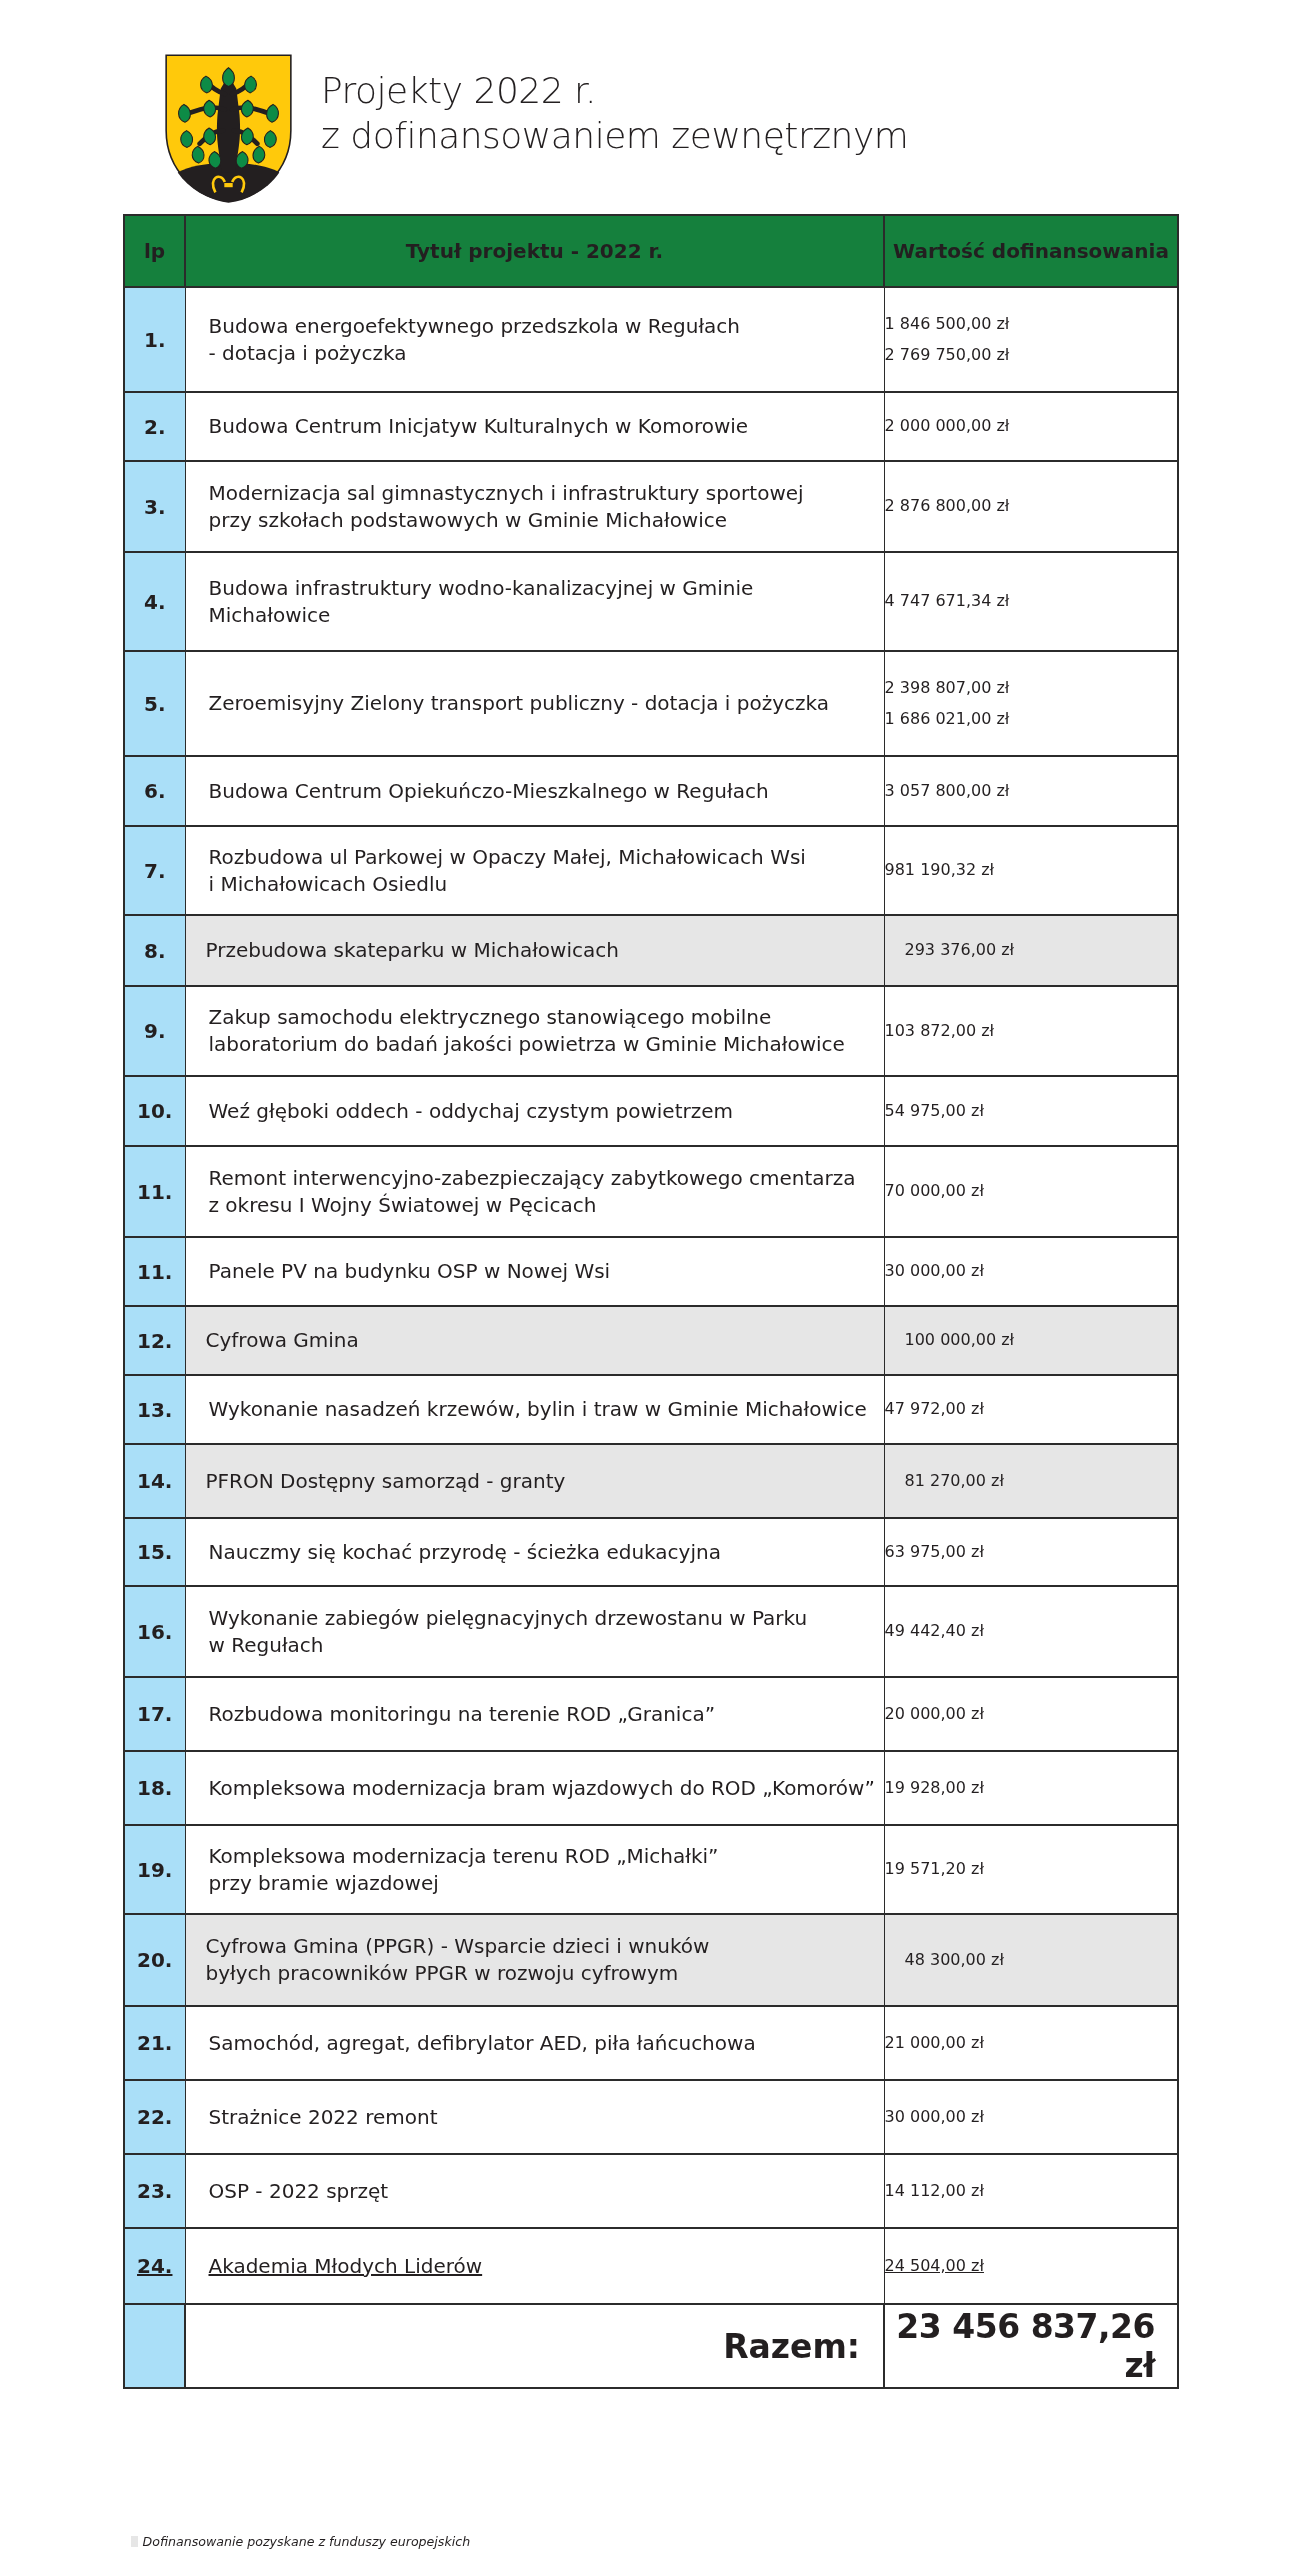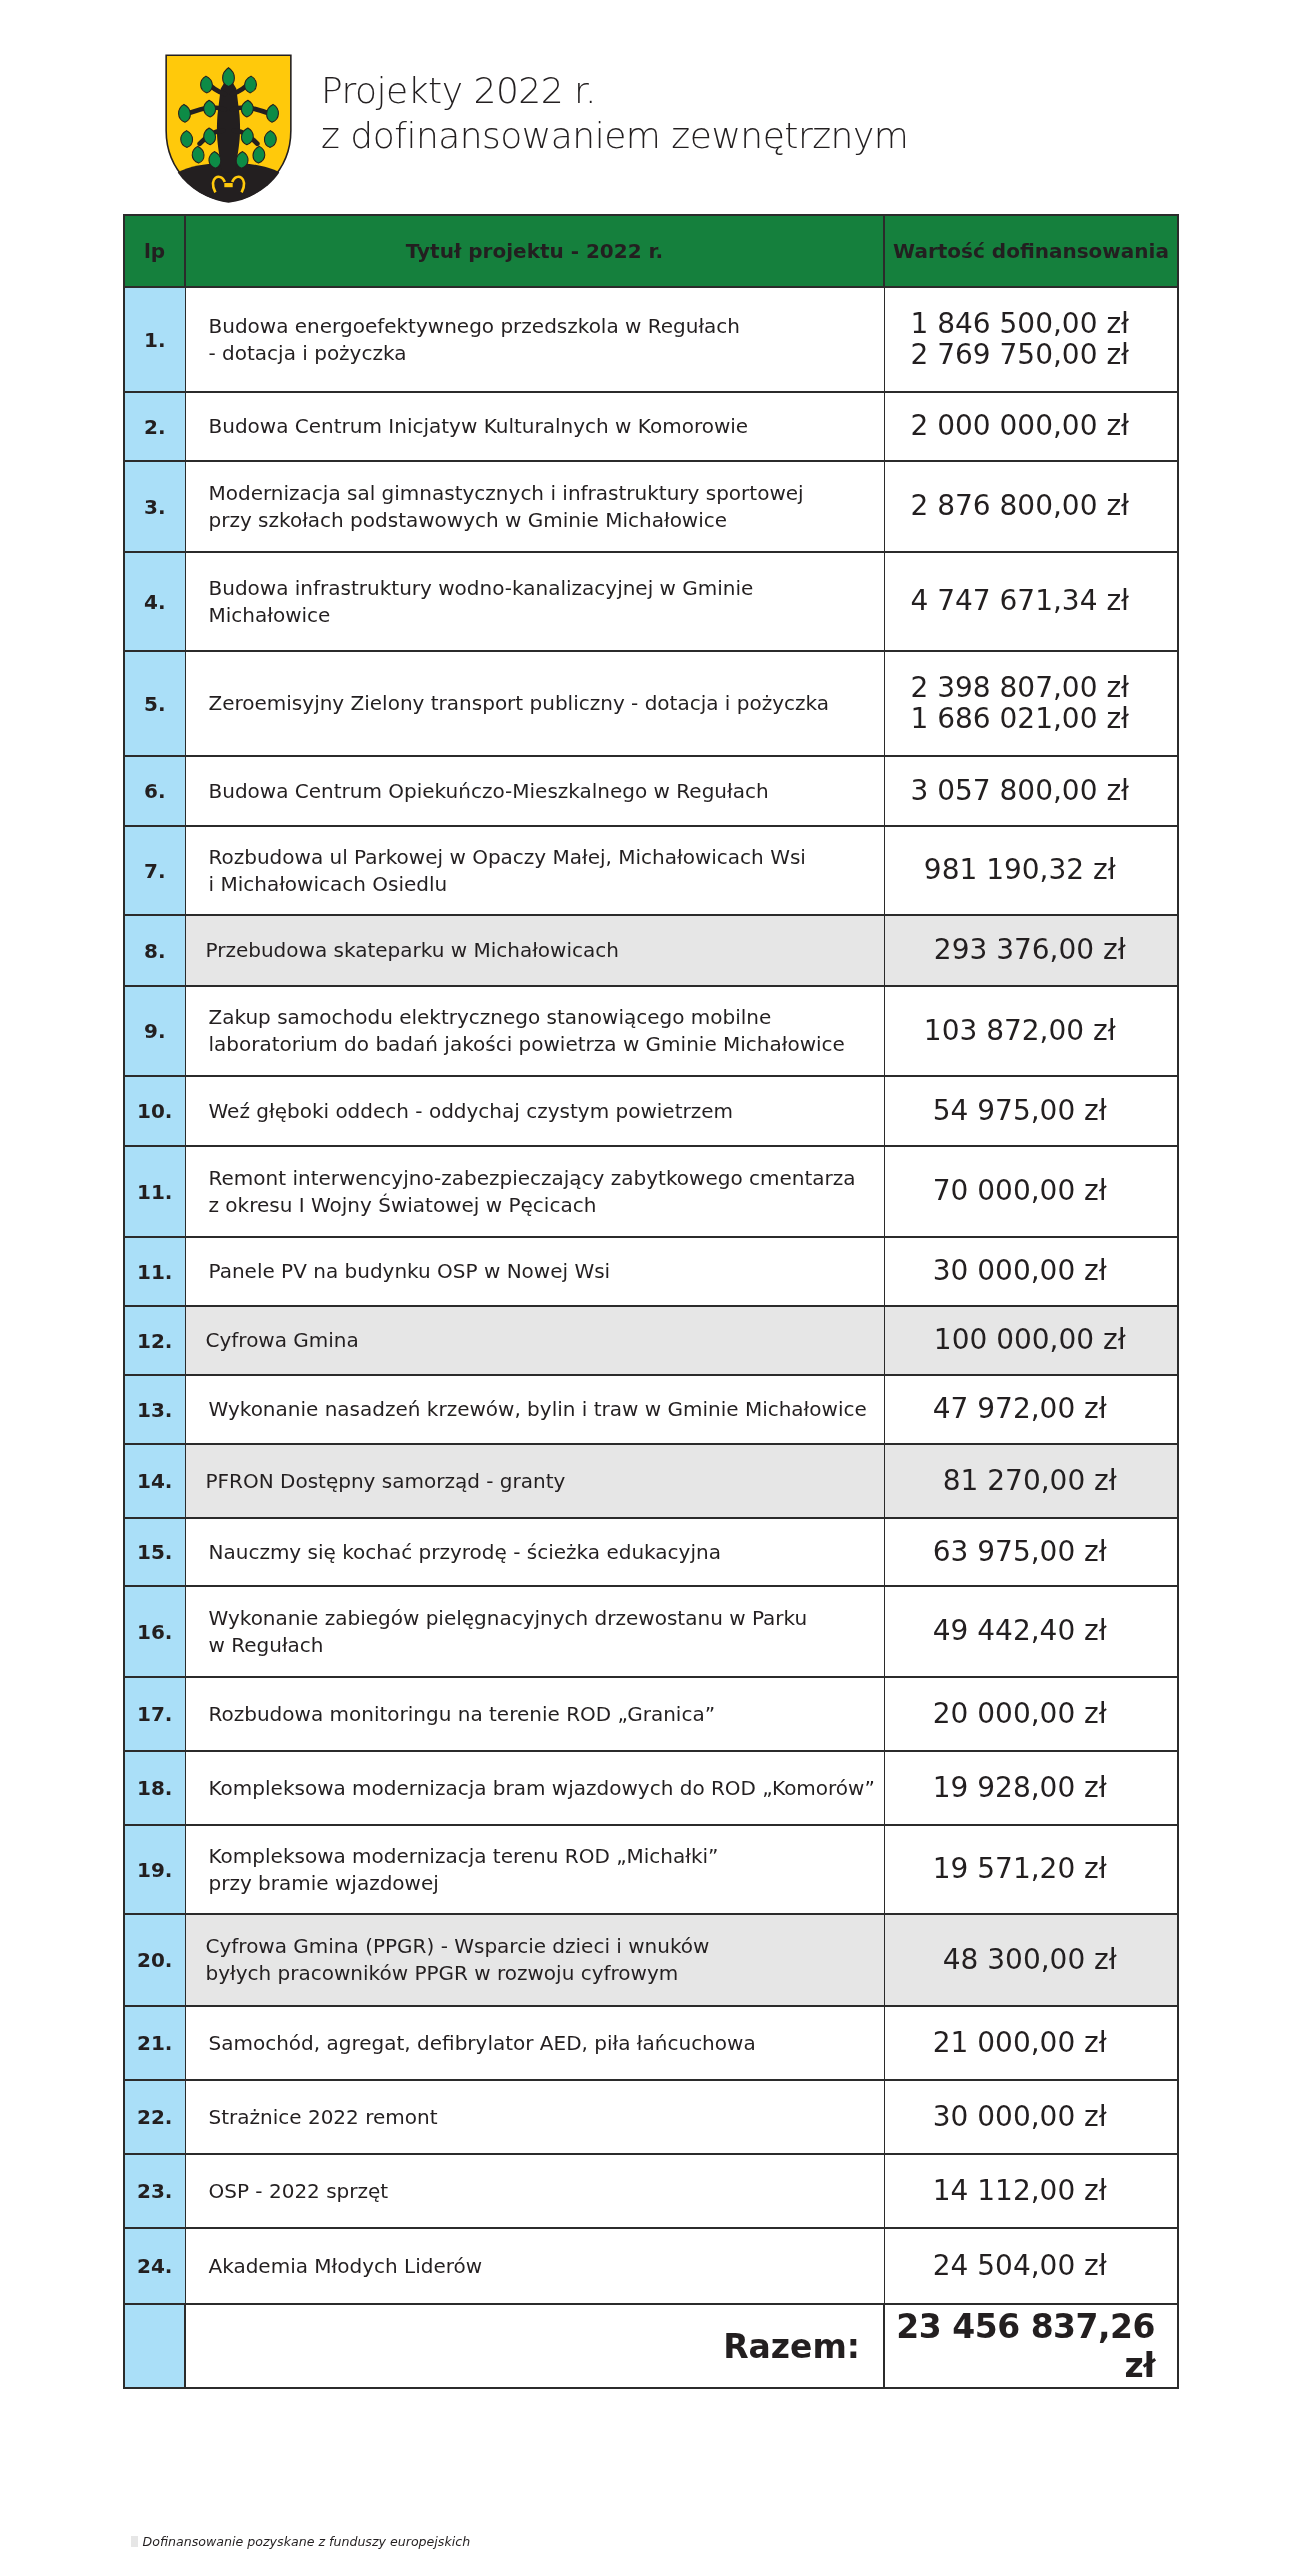--- a/index.html
+++ b/index.html
@@ -9,21 +9,21 @@
   .title { position:absolute; left:158px; top:16px; font-family:"DejaVu Sans", sans-serif; font-weight:300; font-size:36px; line-height:45px; color:#231f20; letter-spacing:-0.5px; }
   .title div { white-space:nowrap; }
   .tbl { position:absolute; left:123px; top:214px; width:1054px; border-collapse:collapse; table-layout:fixed; }
   .tbl td, .tbl th { border:2.1px solid #2b2b2b; padding:0; }
   .tbl th { background:#15803d; font-family:"DejaVu Sans", sans-serif; font-weight:bold; font-size:20px; color:#231f20; text-align:center; }
   .col-lp { width:61px; }
   .col-title { width:699px; }
   .col-val { width:294px; }
   td.lp { background:#aadff8; text-align:center; font-family:"DejaVu Sans", sans-serif; font-weight:bold; font-size:20px; border-left-width:2.1px; border-right-width:1.6px; }
   td.ttl { text-align:left; padding-left:23px; font-family:"DejaVu Sans", sans-serif; font-size:20px; line-height:27px; border-left-width:1.6px; border-right-width:1.6px; }
-  td.val { text-align:center; padding-right:22px; font-family:"DejaVu Sans", sans-serif; font-size:28px; line-height:30.5px; border-left-width:1.6px; }
+  td.val { text-align:left; padding-right:22px; font-family:"DejaVu Sans", sans-serif; font-size:16px; line-height:30.5px; border-left-width:1.6px; }
   tr.eu td.ttl, tr.eu td.val { background:#e6e6e6;padding-left:20px; }
   td.sum-label { text-align:right; padding-right:23px; font-family:"DejaVu Sans", sans-serif; font-weight:bold; font-size:33px;padding-left:32px; }
   td.sum-val { text-align:right; padding-right:22px; font-family:"DejaVu Sans", sans-serif; font-weight:bold; font-size:33px; letter-spacing:-0.5px;margin-left:28px; }
   .legend { position:absolute; left:131px; top:2534px; font-family:"DejaVu Sans", sans-serif; font-style:italic; font-size:12.6px; color:#231f20; display:flex; align-items:center; }
   .legend .swatch { width:7.4px; height:11.6px; background:#e6e6e6; margin-right:4.2px; display:inline-block; }
   .val div { white-space:nowrap; }
 </style>
 </head>
 <body>
 
@@ -293,21 +293,21 @@
       </tr>
       <tr style="height: 74px;">
         <td class="lp">23.</td>
         <td class="ttl">
           <div>OSP - 2022 sprzęt</div>
         </td>
         <td class="val">
           <div>14 112,00 zł</div>
         </td>
       </tr>
-      <tr style="height: 76px;">
+      <tr style="height: 76px; text-decoration: underline;">
         <td class="lp">24.</td>
         <td class="ttl">
           <div>Akademia Młodych Liderów</div>
         </td>
         <td class="val">
           <div>24 504,00 zł</div>
         </td>
       </tr>
       <tr class="sum" style="height:84px">
       <td class="lp"></td>

